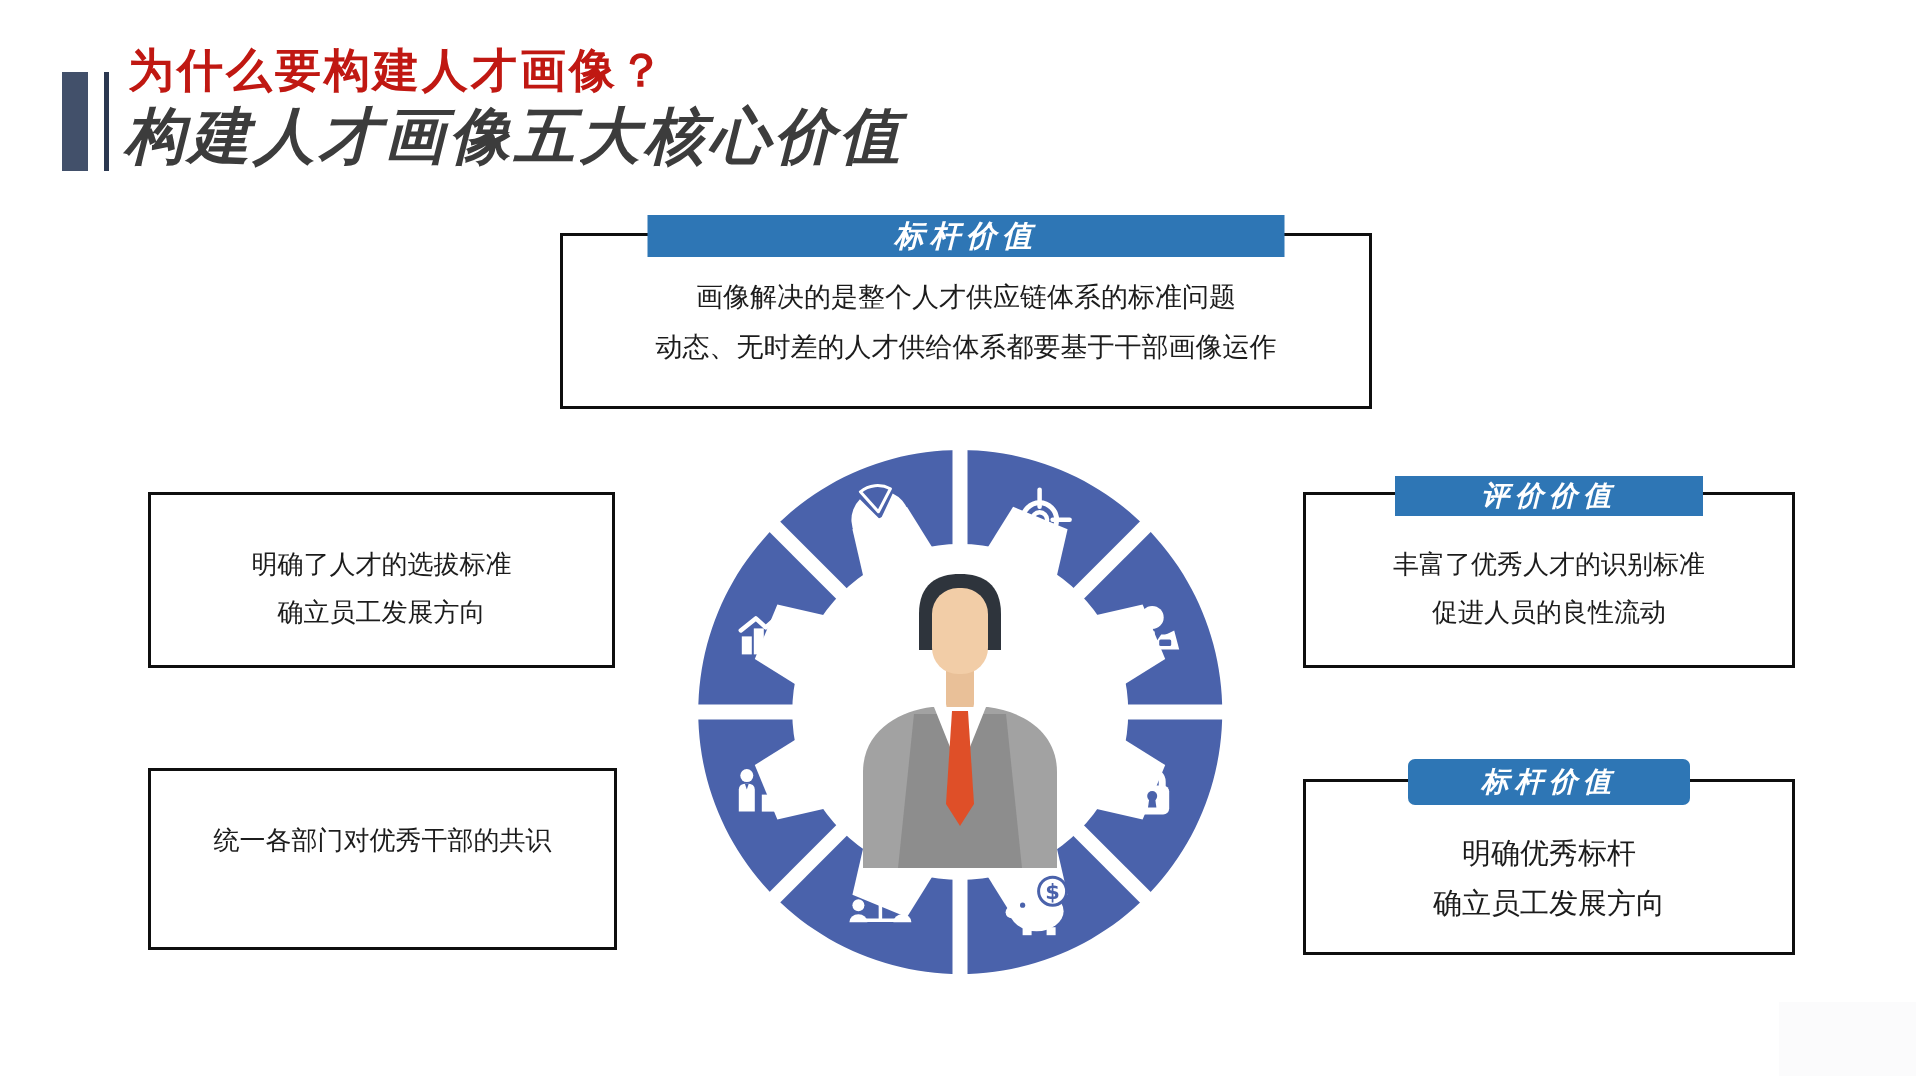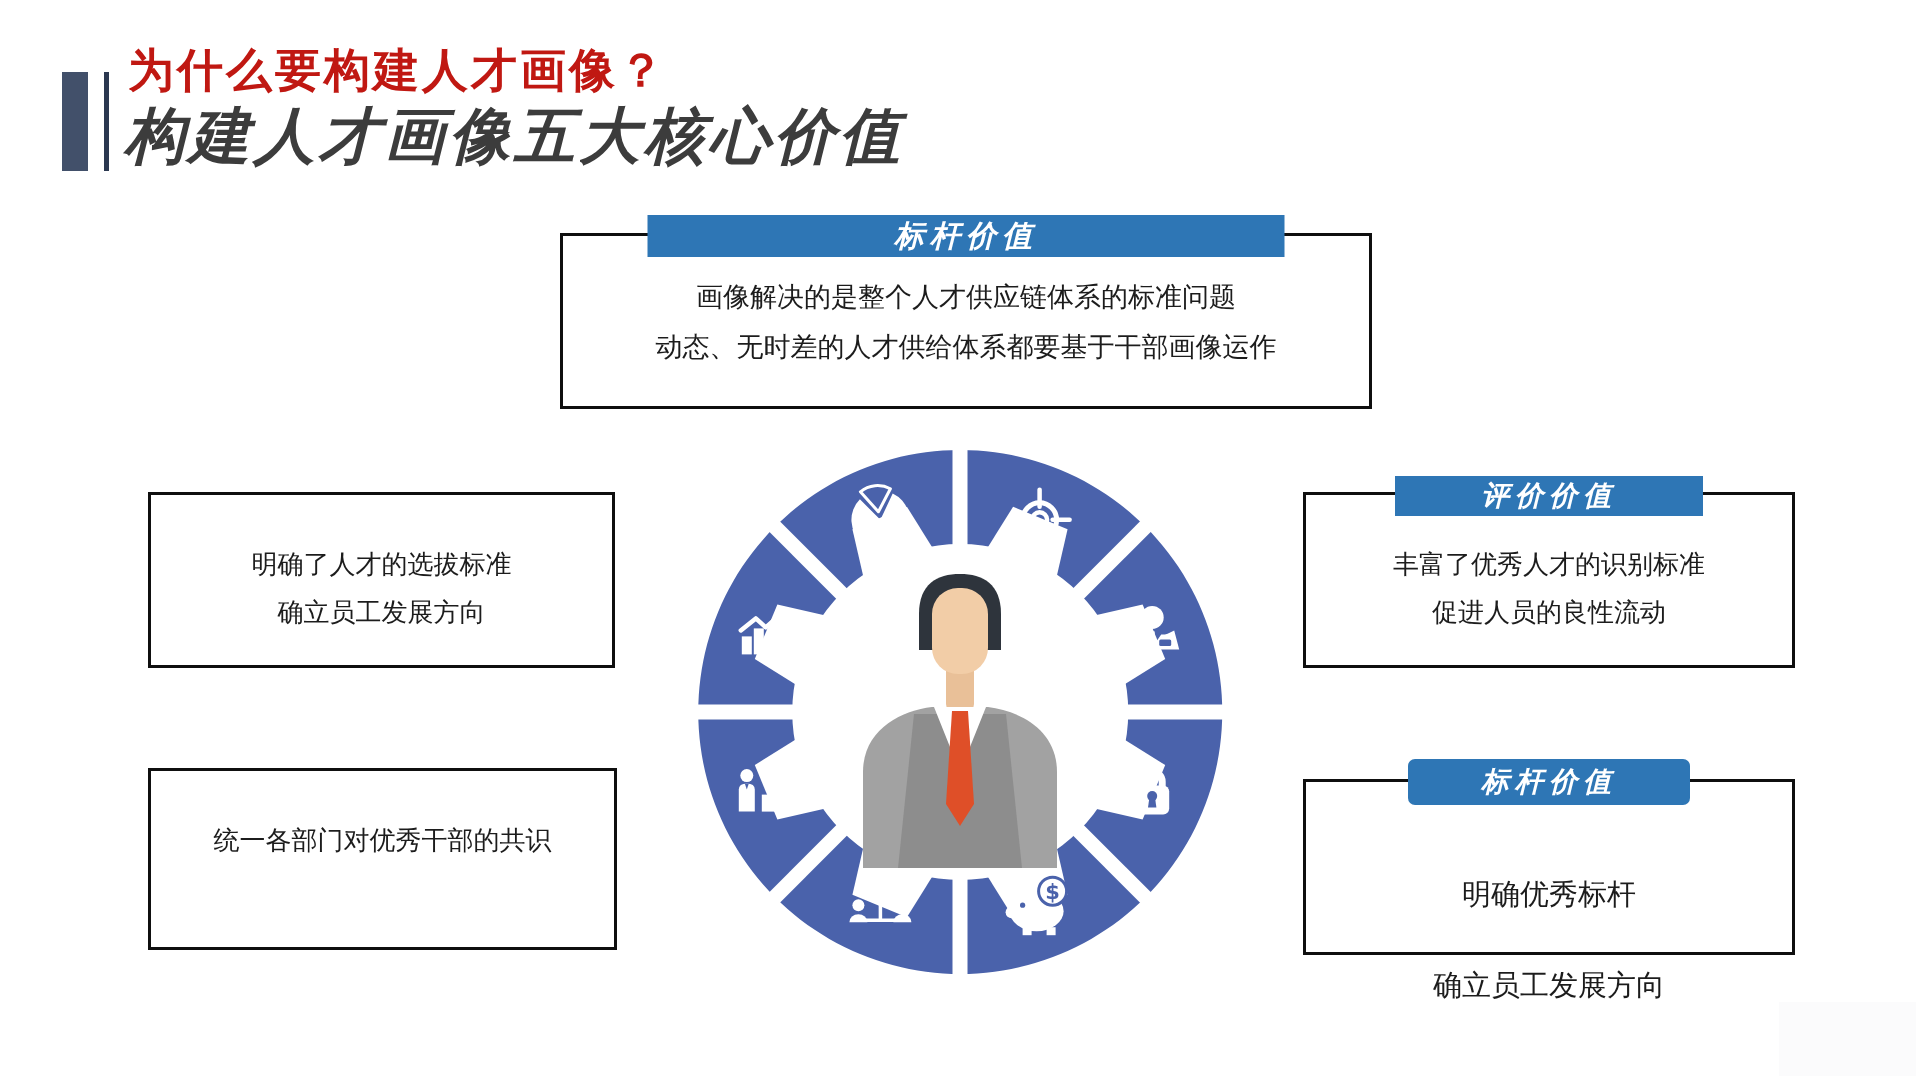--- a/index.html
+++ b/index.html
@@ -36,21 +36,21 @@
   .box-left-bottom{left:148px;top:768px;width:469px;height:182px;font-size:26px;padding-top:44px;}
   .box-left-bottom .banner{top:-20px;width:265px;height:42px;font-size:28px;}
   .box-left-bottom .bline{line-height:50px;}
 
   .box-right-top{left:1303px;top:492px;width:492px;height:176px;font-size:26px;padding-top:45px;}
   .box-right-top .banner{top:-19px;width:308px;height:40px;font-size:28px;}
   .box-right-top .bline{line-height:48px;}
 
   .box-right-bottom{left:1303px;top:779px;width:492px;height:176px;font-size:29px;padding-top:46px;}
   .box-right-bottom .banner{top:-23px;width:282px;height:46px;font-size:28px;border-radius:7px;}
-  .box-right-bottom .bline{line-height:50px;margin-top:41px;}
+  .box-right-bottom .bline{line-height:50px;}
 
   
   .wheel{position:absolute;left:660px;top:412px;width:600px;height:600px;}
 
   .watermark{position:absolute;left:1779px;top:1002px;width:137px;height:74px;background:#fbfbfc;}
 </style>
 </head>
 <body>
 
 <div class="slide">

